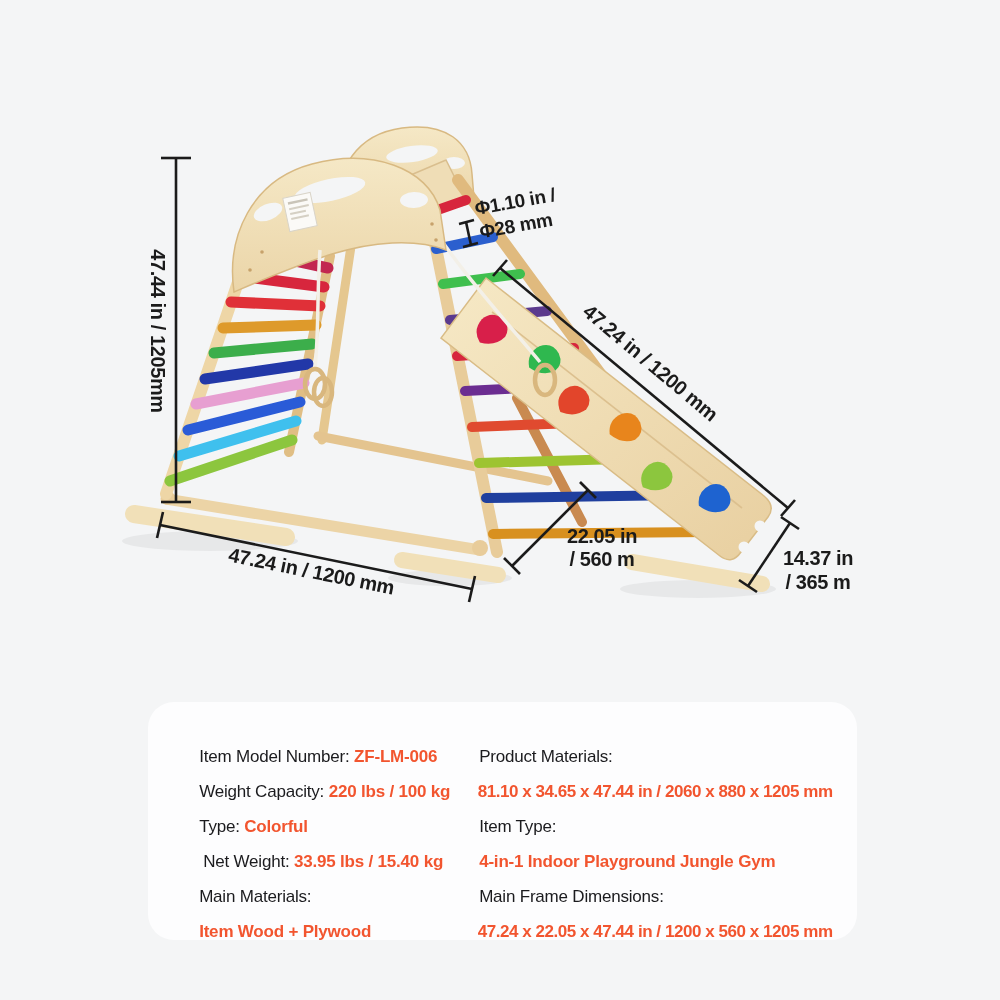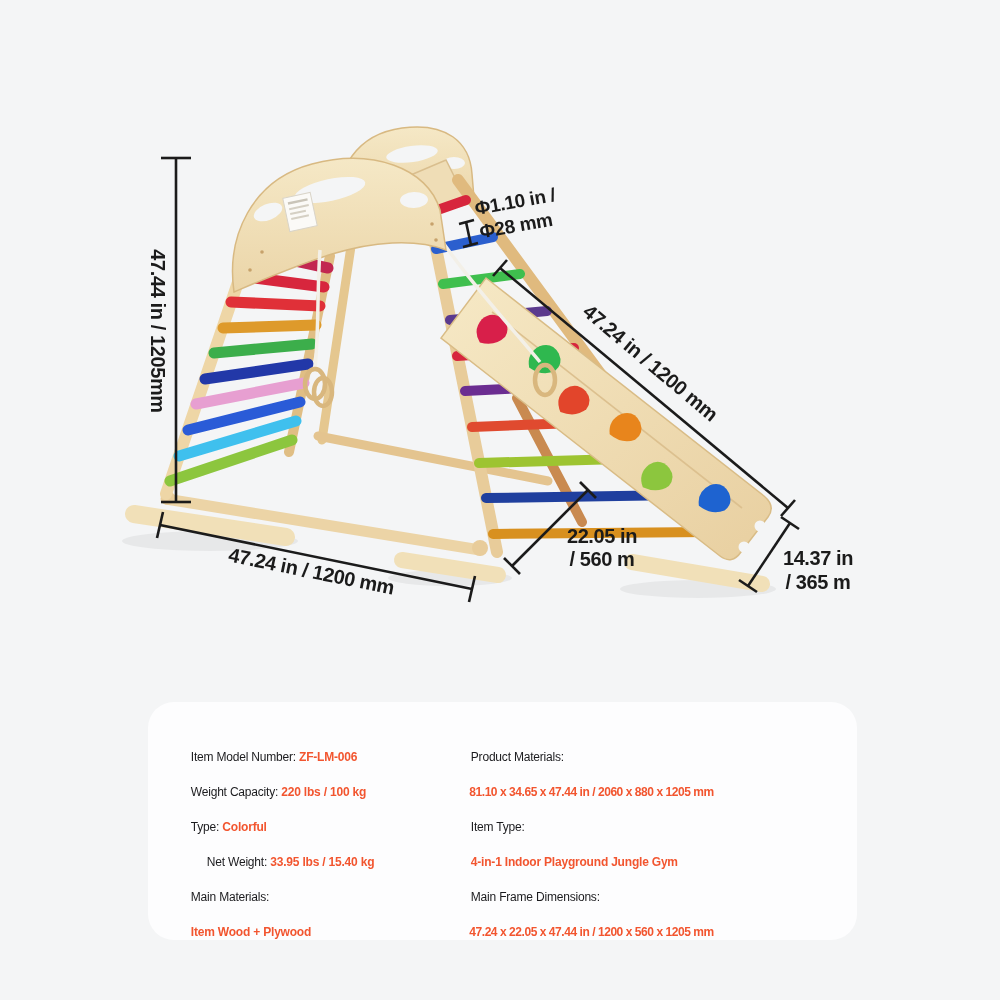--- a/index.html
+++ b/index.html
@@ -14,21 +14,21 @@
                fill:#1B1B1B; letter-spacing:-0.4px; }
   .dim-label-sm { font-size:19px; }
   .rung { stroke-linecap:round; }
   .rail { stroke-linecap:round; }
   .rope { stroke:#F3F0E8; stroke-width:3.5; fill:none; }
   .ring { stroke:#D9B77E; stroke-width:4.5; fill:none; }
 
   
   .spec-panel { position:absolute; left:148px; top:702px; width:709px; height:238px;
                 background:#FDFDFE; border-radius:26px; }
-  .spec-row { position:absolute; white-space:pre; font-size:12px; line-height:20px; letter-spacing:-0.2px; }
+  .spec-row { position:absolute; white-space:pre; font-size:17px; line-height:20px; letter-spacing:-0.2px; }
   .spec-row .lbl { color:#1B1B1E; font-weight:500; }
   .spec-row .val { color:#F2552F; font-weight:700; }
   .tight { letter-spacing:-0.45px; }
 </style>
 </head>
 <body>
 
 <div class="stage">
 
   <svg class="diagram" width="1000" height="680" viewBox="0 0 1000 680">
@@ -191,21 +191,21 @@
 
     <div class="spec-row" style="left:24px; top:25px;">
       <span class="lbl">Item Model Number: </span><span class="val">ZF-LM-006</span>
     </div>
     <div class="spec-row" style="left:24px; top:60px;">
       <span class="lbl">Weight Capacity: </span><span class="val">220 lbs / 100 kg</span>
     </div>
     <div class="spec-row" style="left:24px; top:95px;">
       <span class="lbl">Type: </span><span class="val">Colorful</span>
     </div>
-    <div class="spec-row" style="left:40px; top:130px;">
+    <div class="spec-row" style="left:28px; top:130px;">
       <span class="lbl">Net Weight: </span><span class="val">33.95 lbs / 15.40 kg</span>
     </div>
     <div class="spec-row" style="left:24px; top:165px;">
       <span class="lbl">Main Materials:</span><span class="val"></span>
     </div>
     <div class="spec-row" style="left:24px; top:200px;">
       <span class="lbl"></span><span class="val">Item Wood + Plywood</span>
     </div>
 
     <div class="spec-row" style="left:304px; top:25px;">

